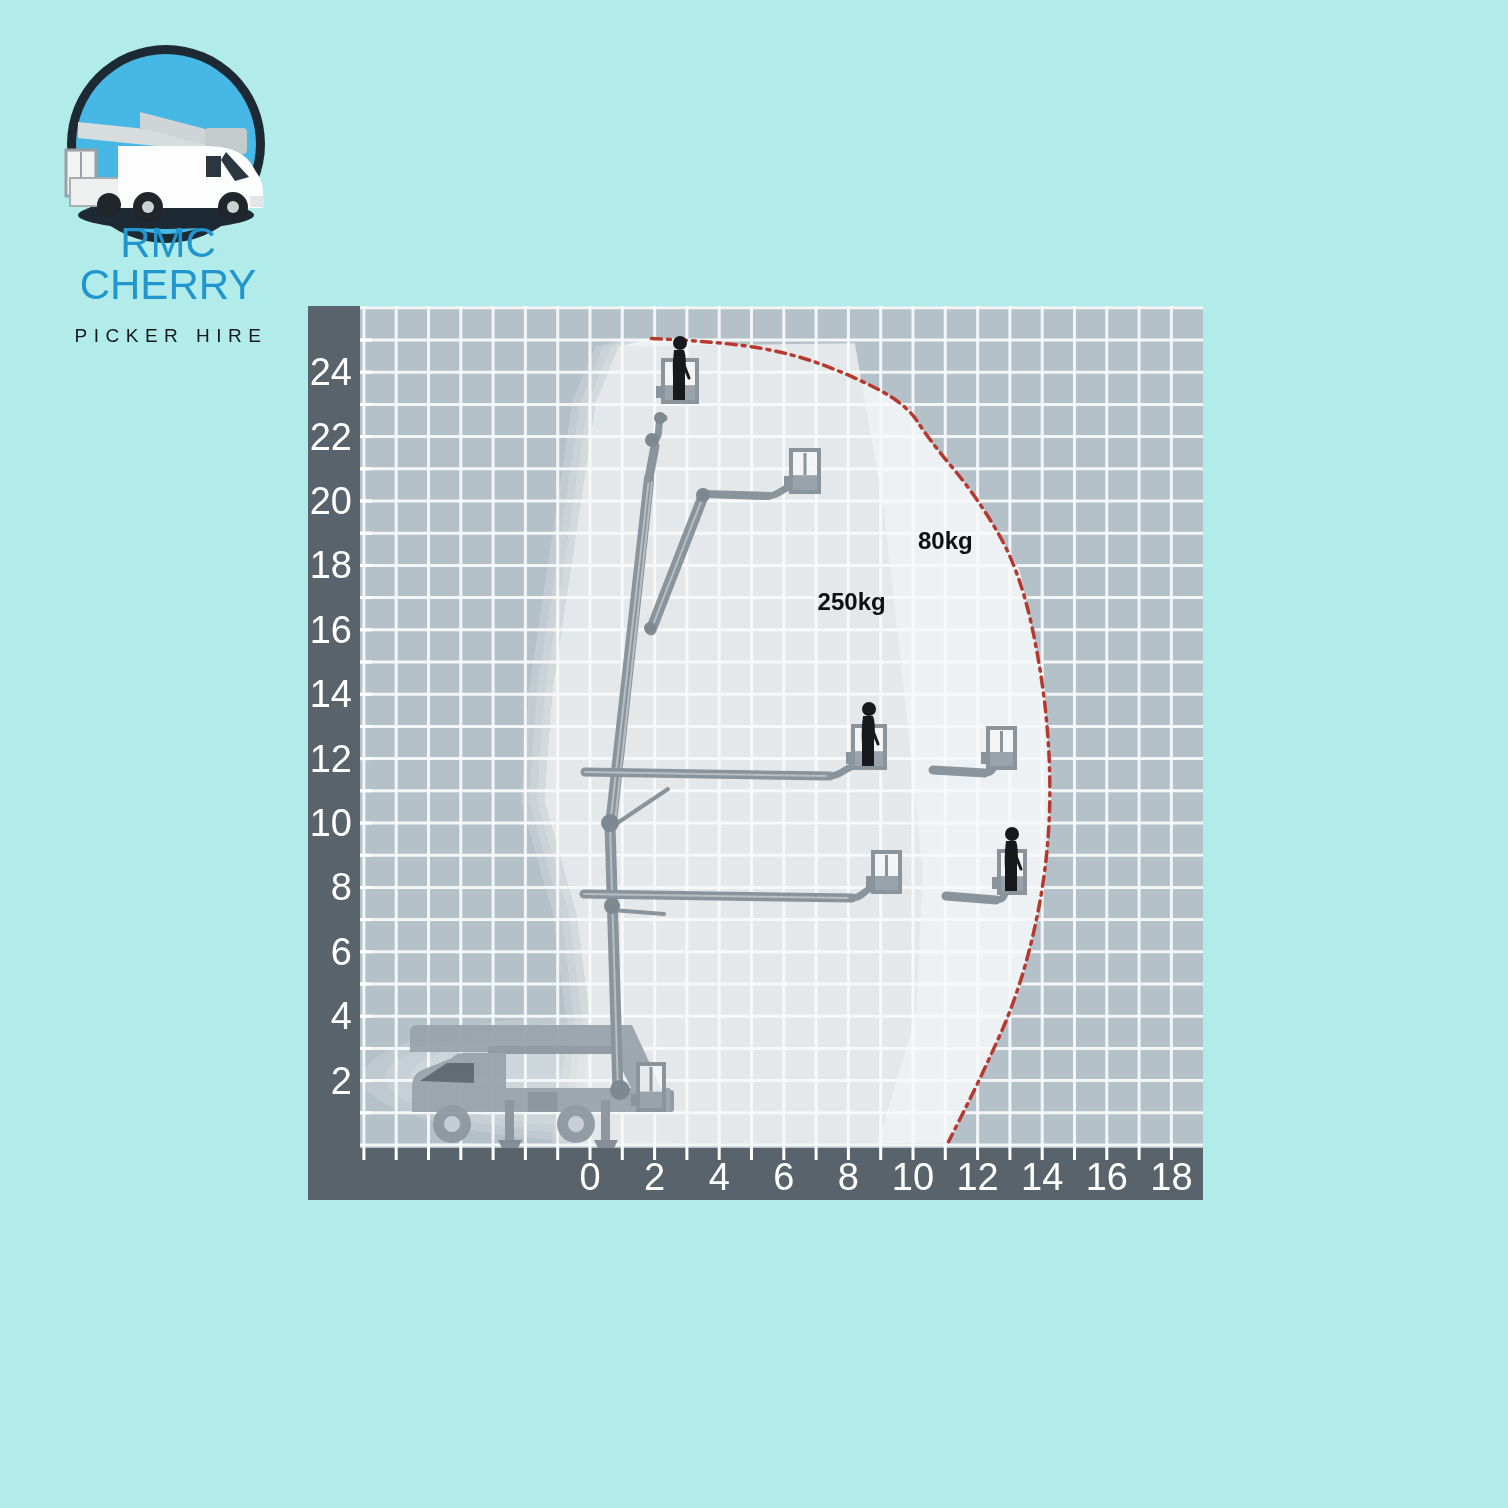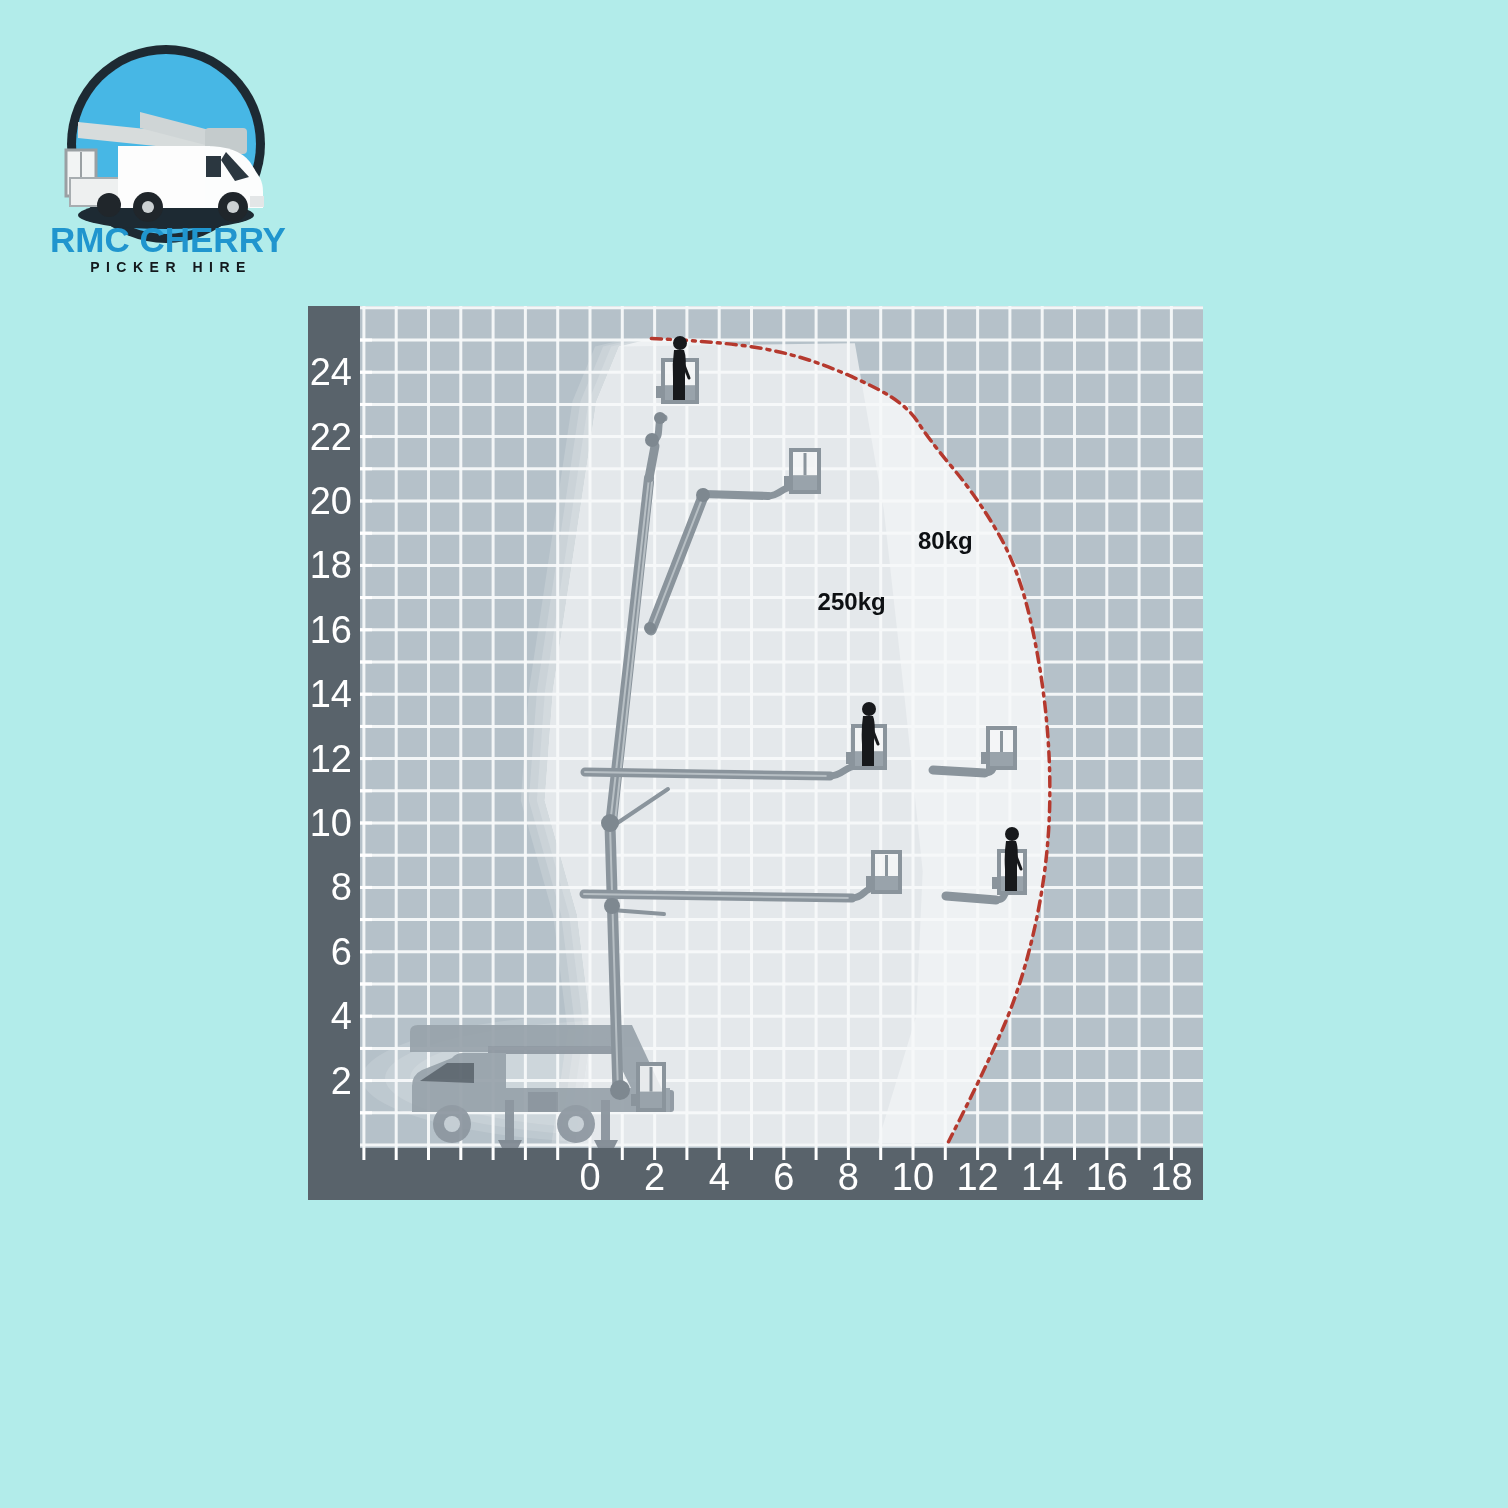--- a/index.html
+++ b/index.html
@@ -1,22 +1,22 @@
 <!DOCTYPE html>
 <html><head>
 <meta charset="utf-8">
 <style>
   html,body{margin:0;padding:0;}
   .page{position:relative;width:1508px;height:1508px;background:#b2ecea;overflow:hidden;
         font-family:"Liberation Sans",sans-serif;}
   #scene{position:absolute;left:0;top:0;}
   #scene text{font-family:"Liberation Sans",sans-serif;}
   .brand-text{position:absolute;left:27px;top:222px;width:282px;text-align:center;line-height:1;}
-  .brand-line1{font-size:35px;font-weight:bold;letter-spacing:0px;}
-  .brand-line2{font-size:14px;font-weight:bold;letter-spacing:6.5px;margin-top:3px;text-indent:6px;}
+  .brand-line1{font-size:42px;font-weight:normal;letter-spacing:0px;}
+  .brand-line2{font-size:19px;font-weight:normal;letter-spacing:6.5px;margin-top:20px;text-indent:6px;}
 </style>
 </head>
 <body>
 
 <div class="page" style="background: rgb(178, 236, 234);">
 
 <svg id="scene" width="1508" height="1508" viewBox="0 0 1508 1508">
 
   <g>
 

